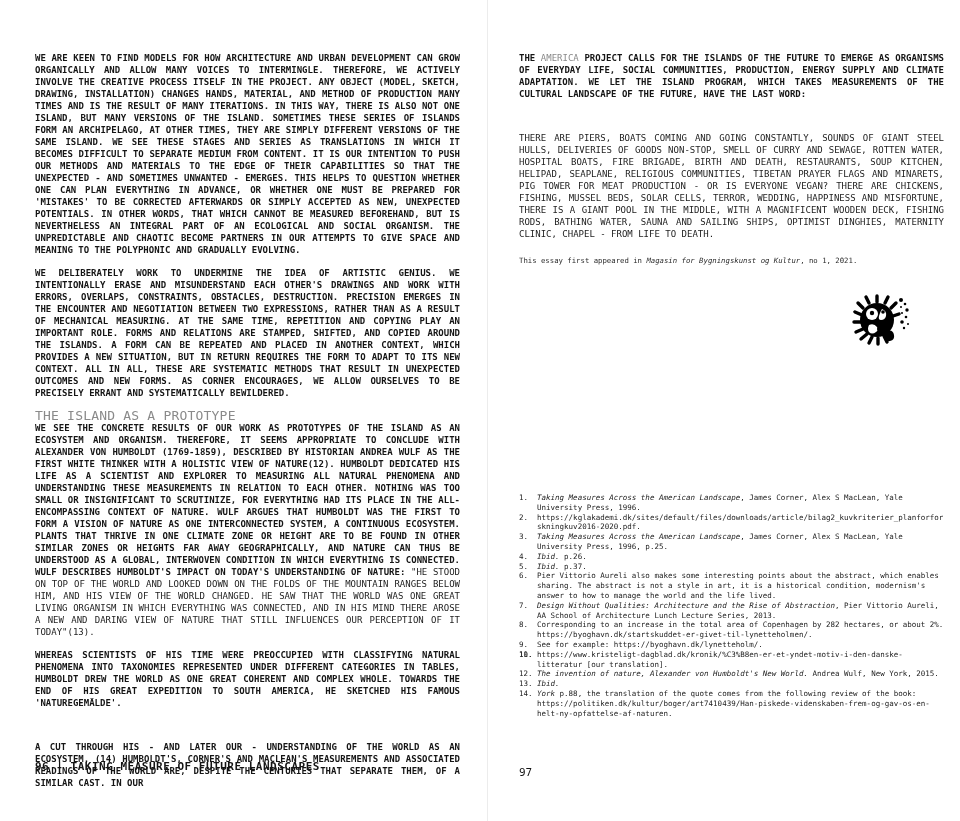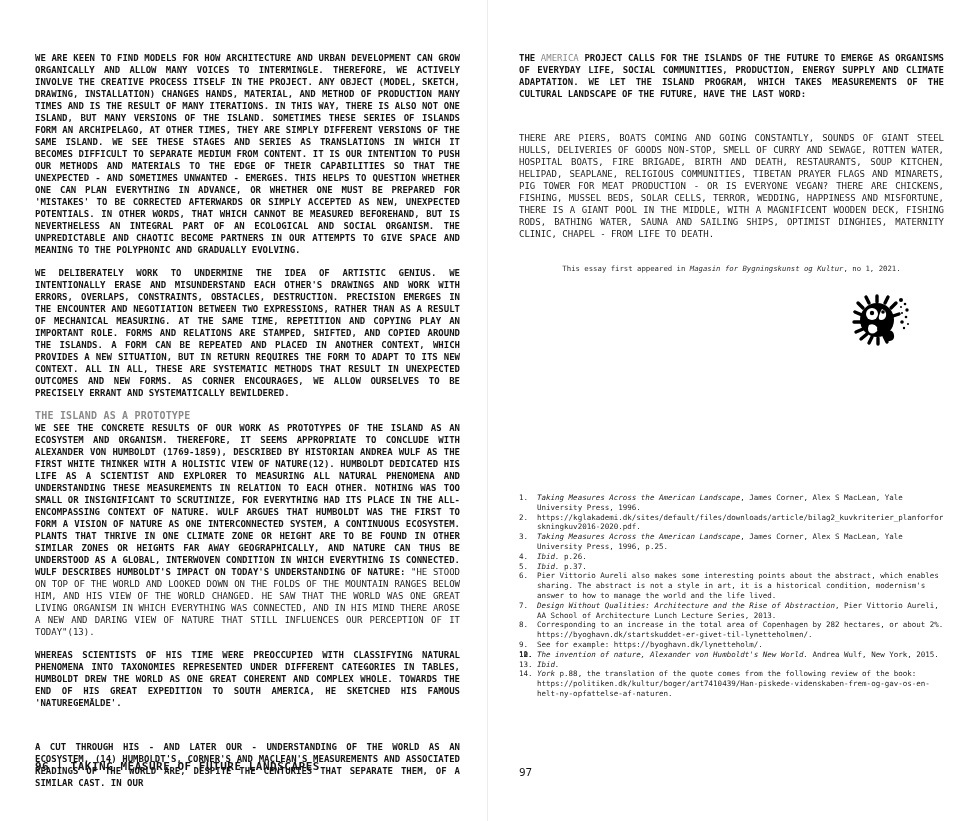--- a/index.html
+++ b/index.html
@@ -9,28 +9,28 @@
     color:#151515;overflow:hidden;
   }
   .spread{position:absolute;inset:0;}
   .gutter{position:absolute;left:487px;top:0;width:1px;height:821px;background:#ececec;}
   .col{position:absolute;top:52px;width:425px;}
   .col-left{left:35px;}
   .col-right{left:519px;}
   p.body{margin:0 0 11px 0;font-size:9px;line-height:12px;font-weight:bold;
          text-align:justify;letter-spacing:0;}
   p.body.last{margin-bottom:0;margin-top:32px;}
-  .section-heading{font-size:10px;line-height:12px;font-weight:700;color:#8a8a8a;
+  .section-heading{font-size:13px;line-height:12px;font-weight:400;color:#8a8a8a;
          letter-spacing:0.2px;}
   .quote-inline{font-weight:400;color:#1c1c1c;}
   p.quote{font-weight:400;color:#1c1c1c;}
   .island-light{font-weight:400;color:#8a8a8a;}
   .gap-lg{margin-bottom:14px;}
   .credit{font-size:7.3px;line-height:10px;font-weight:400;color:#2a2a2a;
-          margin-top:24px;text-align:center;}
+          margin-top:16px;text-align:left;}
   .it{font-style:italic;}
   .footnotes{position:absolute;top:441px;left:0;width:425px;font-size:7.5px;
              line-height:9.8px;font-weight:400;color:#222;}
   .fn{position:relative;padding-left:18px;text-align:left;
       word-break:break-word;overflow-wrap:anywhere;}
   .fn-num{position:absolute;left:0;top:0;}
   .footer-left{position:absolute;left:35px;top:760px;font-size:11px;
                font-weight:bold;letter-spacing:0.5px;}
   .footer-right{position:absolute;left:519px;top:766px;font-size:11px;font-weight:normal;}
   .splat{position:absolute;left:849px;top:291px;width:64px;height:60px;}
@@ -59,21 +59,21 @@
         <div class="fn"><span class="fn-num">1.</span><span class="it">Taking Measures Across the American Landscape</span><span>, James Corner, Alex S MacLean, Yale University Press, 1996.</span></div>
         <div class="fn"><span class="fn-num">2.</span><span>https://kglakademi.dk/sites/default/files/downloads/article/bilag2_kuvkriterier_planforforskningkuv2016-2020.pdf.</span></div>
         <div class="fn"><span class="fn-num">3.</span><span class="it">Taking Measures Across the American Landscape</span><span>, James Corner, Alex S MacLean, Yale University Press, 1996, p.25.</span></div>
         <div class="fn"><span class="fn-num">4.</span><span class="it">Ibid.</span><span> p.26.</span></div>
         <div class="fn"><span class="fn-num">5.</span><span class="it">Ibid.</span><span> p.37.</span></div>
         <div class="fn"><span class="fn-num">6.</span><span>Pier Vittorio Aureli also makes some interesting points about the abstract, which enables sharing. The abstract is not a style in art, it is a historical condition, modernism's answer to how to manage the world and the life lived.</span></div>
         <div class="fn"><span class="fn-num">7.</span><span class="it">Design Without Qualities: Architecture and the Rise of Abstraction</span><span>, Pier Vittorio Aureli, AA School of Architecture Lunch Lecture Series, 2013.</span></div>
         <div class="fn"><span class="fn-num">8.</span><span>Corresponding to an increase in the total area of Copenhagen by 282 hectares, or about 2%. https://byoghavn.dk/startskuddet-er-givet-til-lynetteholmen/.</span></div>
         <div class="fn"><span class="fn-num">9.</span><span>See for example: https://byoghavn.dk/lynetteholm/.</span></div>
         <div class="fn"><span class="fn-num">10.</span></div>
-        <div class="fn"><span class="fn-num">11.</span></div>
+        <div class="fn"><span class="fn-num">11.</span><span>https://www.kristeligt-dagblad.dk/kronik/%C3%B8en-er-et-yndet-motiv-i-den-danske-litteratur [our translation].</span></div>
         <div class="fn"><span class="fn-num">12.</span><span class="it">The invention of nature, Alexander von Humboldt's New World.</span><span> Andrea Wulf, New York, 2015.</span></div>
         <div class="fn"><span class="fn-num">13.</span><span class="it">Ibid.</span></div>
         <div class="fn"><span class="fn-num">14.</span><span class="it">York</span><span> p.88, the translation of the quote comes from the following review of the book: https://politiken.dk/kultur/boger/art7410439/Han-piskede-videnskaben-frem-og-gav-os-en-helt-ny-opfattelse-af-naturen.</span></div>
       </div>
   </div>
 
   <svg class="splat" viewBox="0 0 64 60" aria-hidden="true">
     <g stroke="#000" stroke-width="3.4" stroke-linecap="round">
       <line x1="28" y1="11" x2="28" y2="5"></line>
       <line x1="36" y1="12" x2="39" y2="6"></line>

